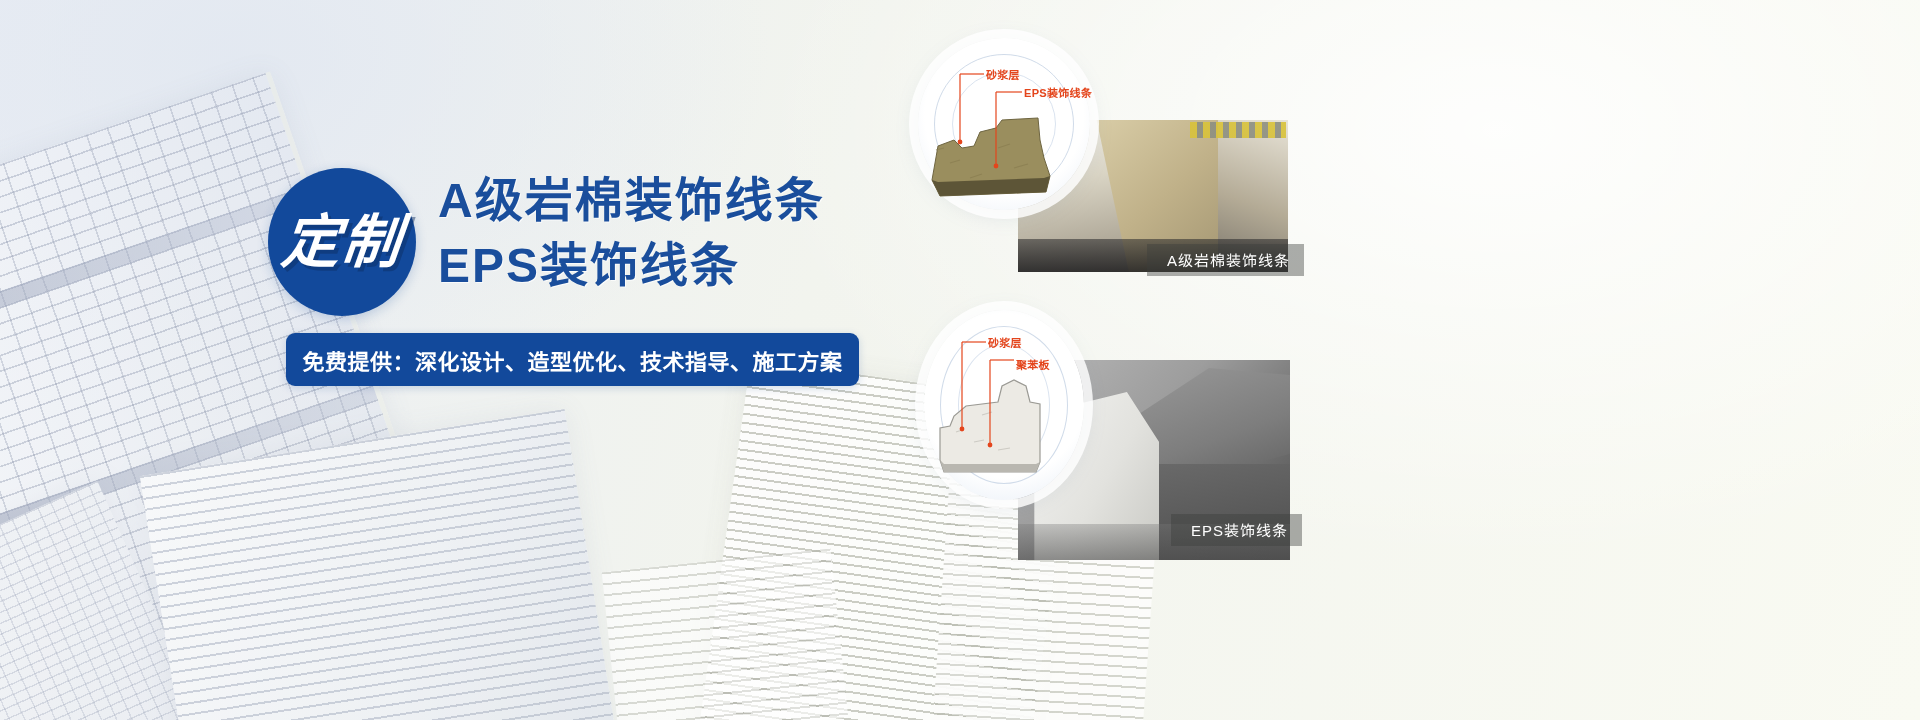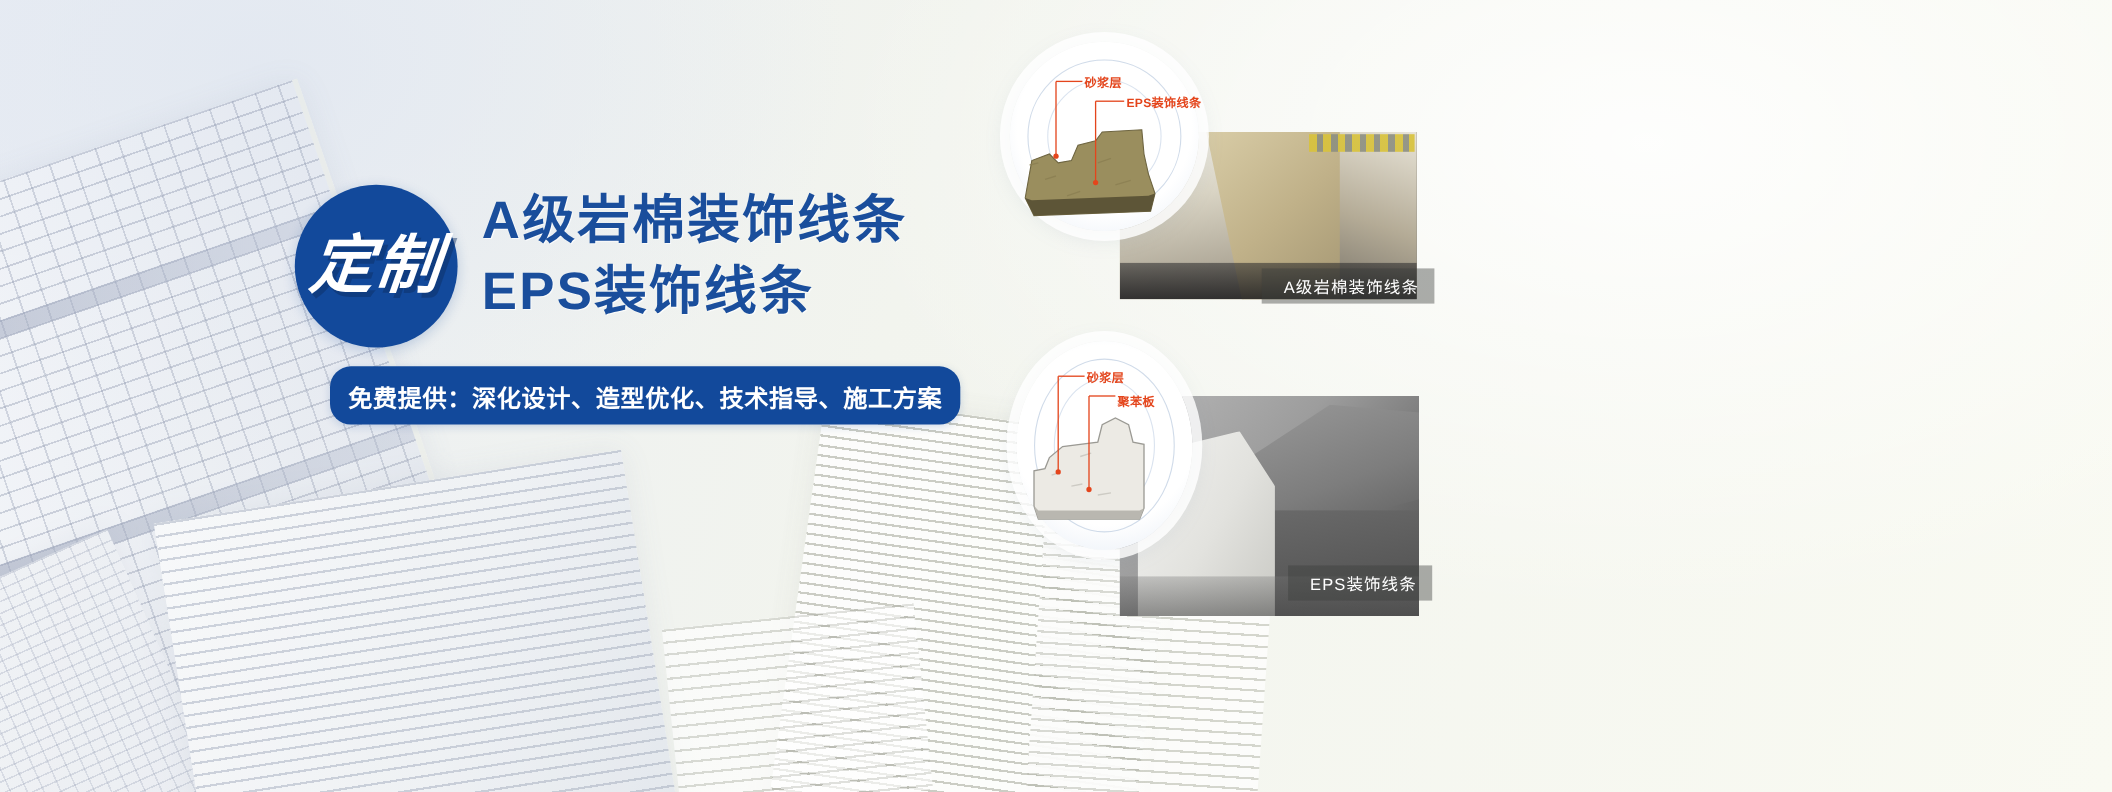--- a/index.html
+++ b/index.html
@@ -163,26 +163,26 @@
     letter-spacing: 2px;
     line-height: 1.22;
     white-space: nowrap;
     text-shadow: 1px 1px 0 rgba(255,255,255,0.7);
   }
   .headline-line.second { margin-top: 6px; }
 
   
   .service-bar {
     position: absolute;
-    left: 300px;
+    left: 286px;
     top: 333px;
     width: 573px;
     height: 53px;
     background: #12499b;
-    border-radius: 19px;
+    border-radius: 9px;
     display: flex;
     align-items: center;
     justify-content: center;
     box-shadow: 0 2px 8px rgba(18,73,155,0.18);
   }
   .service-bar-text {
     color: #ffffff;
     font-size: 22px;
     font-weight: 600;
     letter-spacing: 0.5px;

